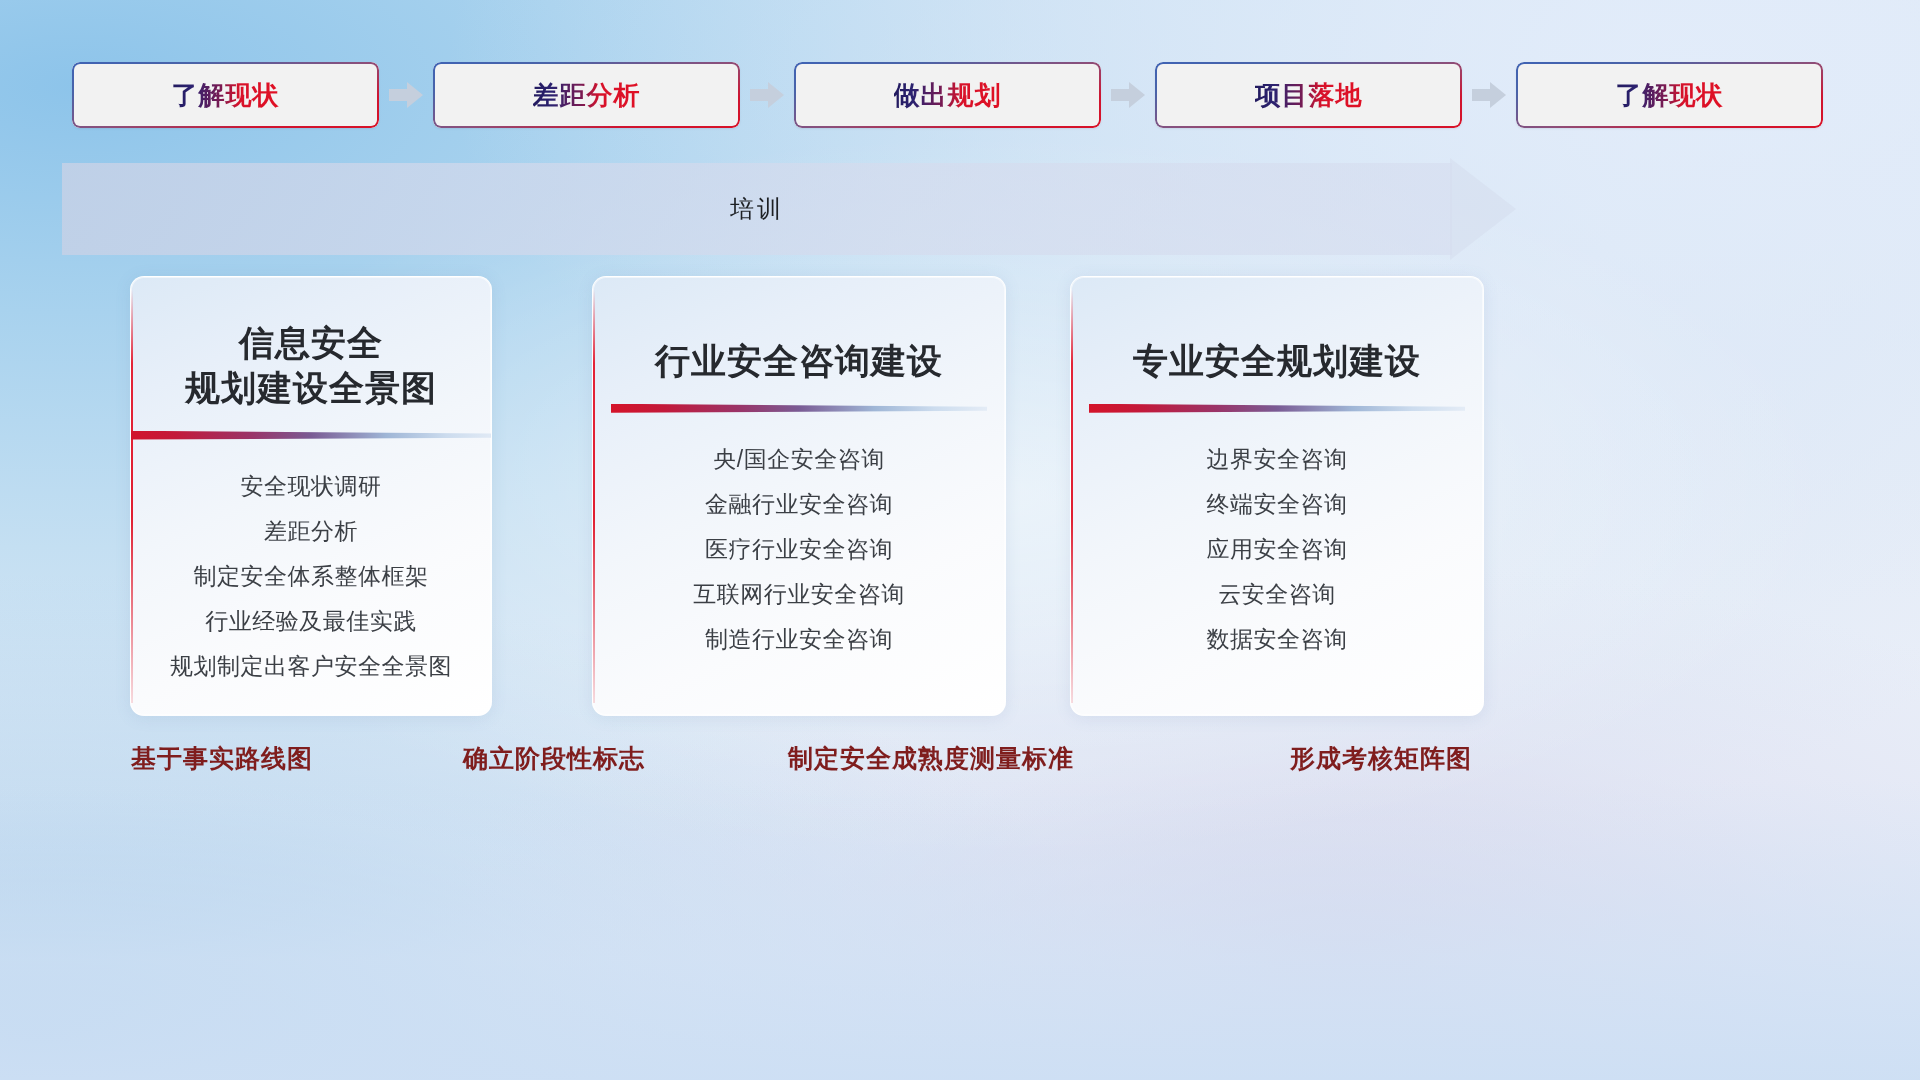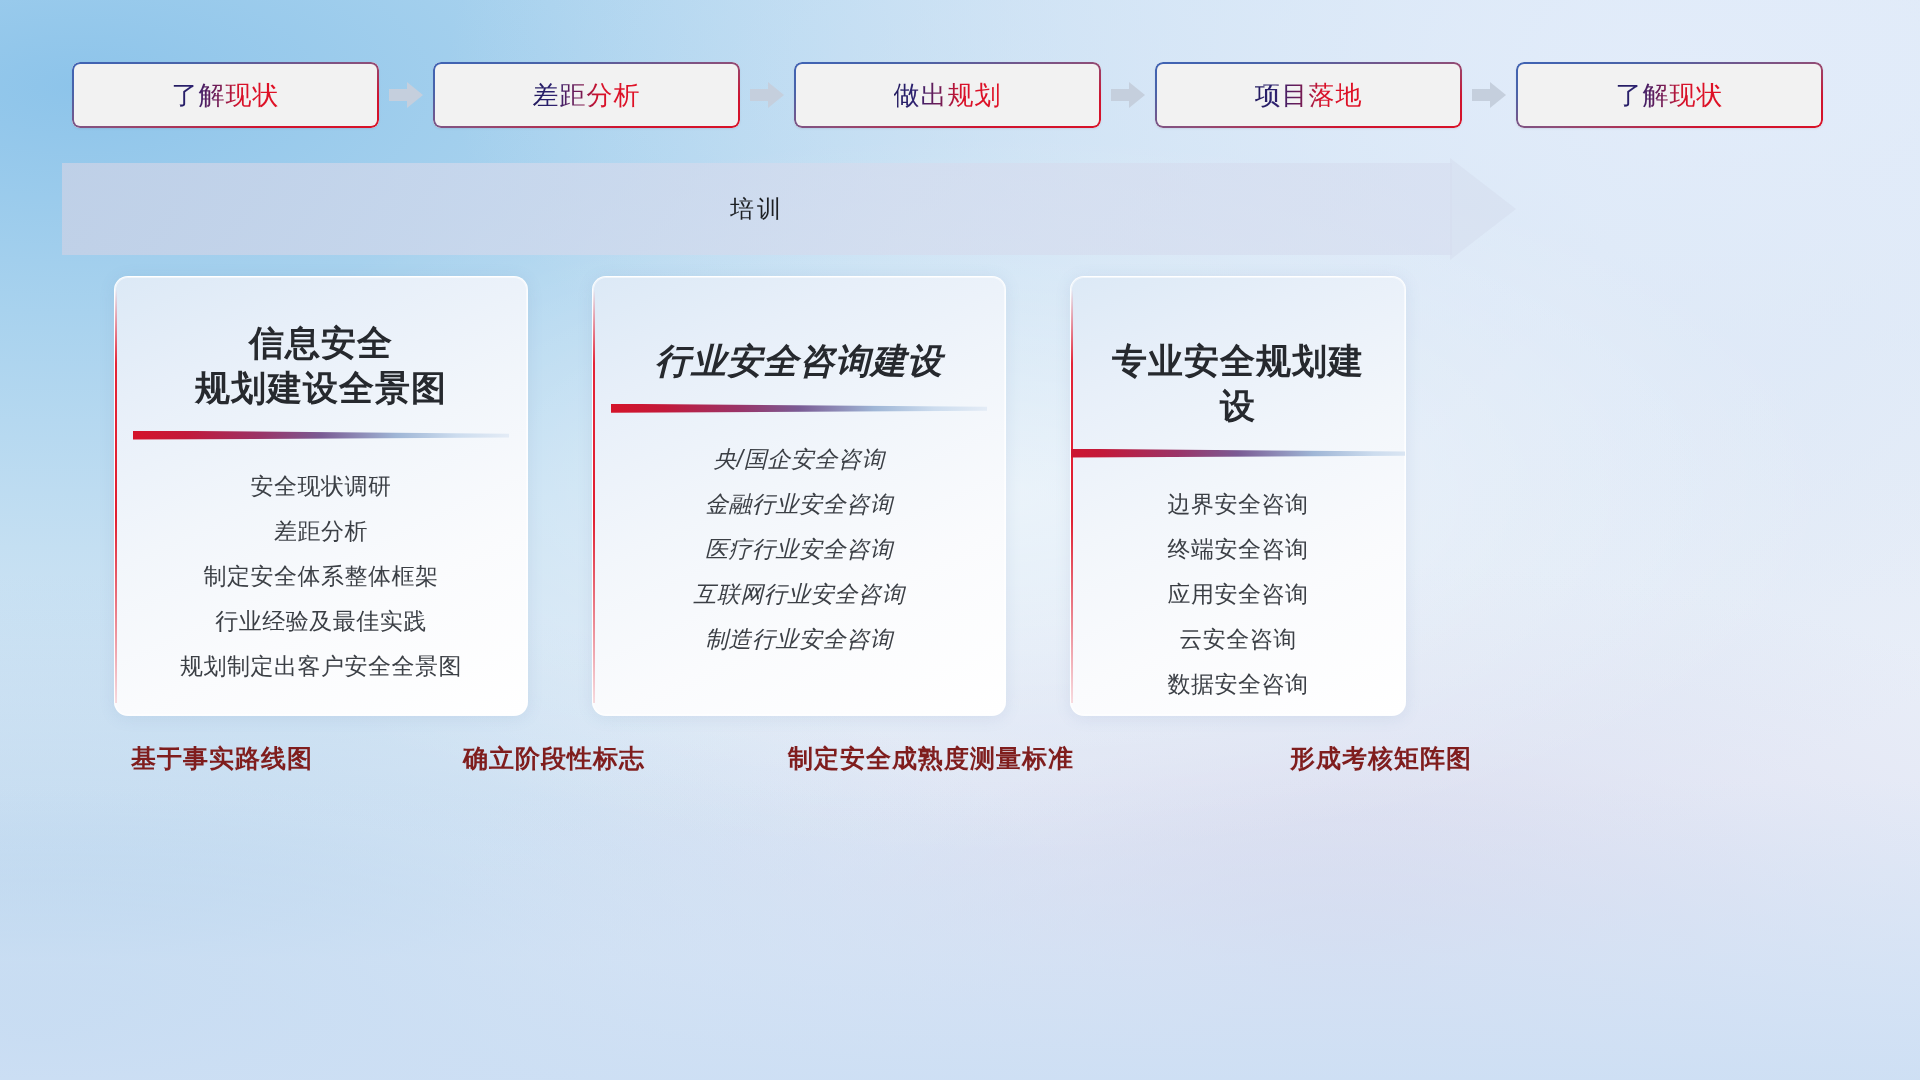--- a/index.html
+++ b/index.html
@@ -55,21 +55,21 @@
   }
   .step::before{
     content:""; position:absolute; inset:0;
     border-radius:8px; padding:2px;
     background:linear-gradient(166deg,#3f63b4 0%,#4a63a8 22%,#8c4f7a 52%,#cf1430 78%,#d81228 100%);
     -webkit-mask:linear-gradient(#000 0 0) content-box, linear-gradient(#000 0 0);
     -webkit-mask-composite:xor; mask-composite:exclude;
     pointer-events:none;
   }
   .step-label{
-    font-size:26px; font-weight:400; letter-spacing:1px;
+    font-size:26px; font-weight:700; letter-spacing:1px;
     background:linear-gradient(90deg,#221a5e 0%,#2c2270 18%,#7a1a52 45%,#d8122a 62%,#e01024 100%);
     -webkit-background-clip:text; background-clip:text;
     color:transparent; -webkit-text-fill-color:transparent;
     position:relative; z-index:2;text-align:center;
   }
   .conn{
     width:54px; height:66px; position:relative;
     display:flex; align-items:center; justify-content:center;
     flex:0 0 54px;
   }
@@ -115,23 +115,23 @@
     position:absolute; top:0; height:440px; border-radius:14px;
     background:linear-gradient(155deg,#dce9f6 0%,#e7eff9 20%,#f2f6fb 46%,#fafbfd 70%,#ffffff 100%);
     border:1px solid rgba(255,255,255,0.9);
     box-shadow:0 2px 16px rgba(90,120,170,0.12), inset 0 0 0 1px rgba(255,255,255,0.55);
     overflow:hidden;
   }
   .card::after{
     content:""; position:absolute; left:0; top:12px; bottom:12px; width:2px;
     background:linear-gradient(180deg, rgba(228,35,54,0) 0%, #e32337 18%, #e01e31 55%, rgba(224,30,49,0.15) 100%);
   }
-  #card-1{ left:114px;  width:414px; }
-  #card-2{ left:592px;  width:414px;font-style:italic; }
-  #card-3{ left:1070px; width:336px; }
+  #card-1{ left:130px;  width:362px; }
+  #card-2{ left:592px;  width:414px; }
+  #card-3{ left:1070px; width:414px; }
 
   .card-inner{
     position:relative; z-index:2; height:100%;
     display:flex; flex-direction:column; align-items:center;
     padding:0 26px;
   }
   .card-title{
     font-size:35px; font-weight:700; color:#26292e;
     text-align:center; line-height:1.28; letter-spacing:1px;
     width:100%;

